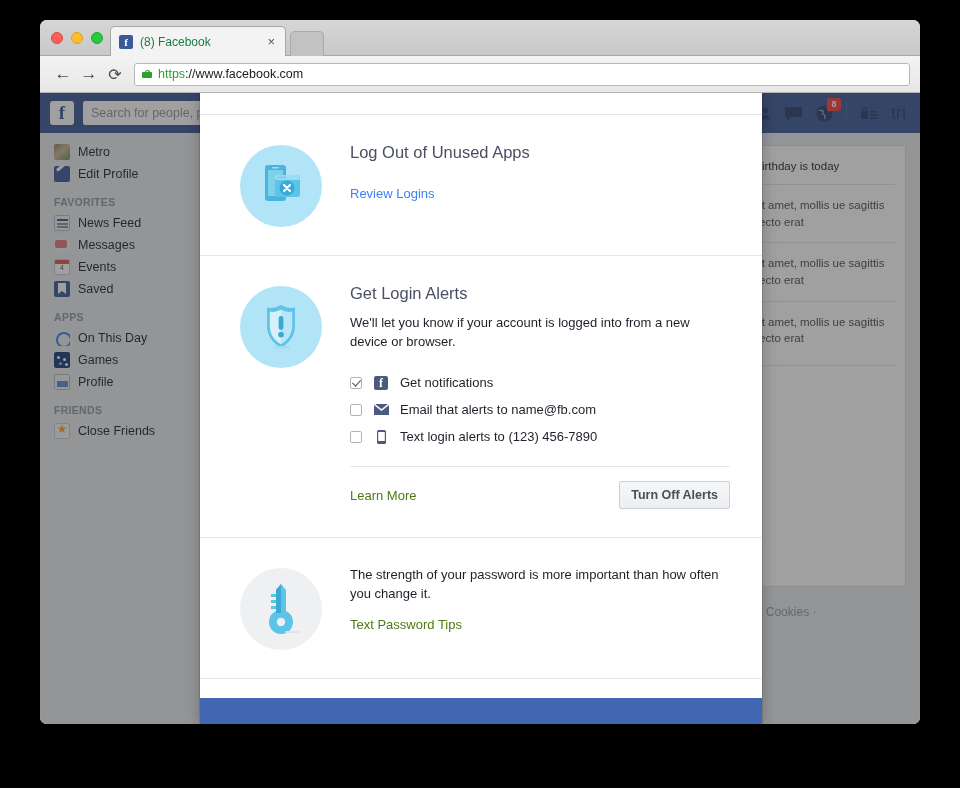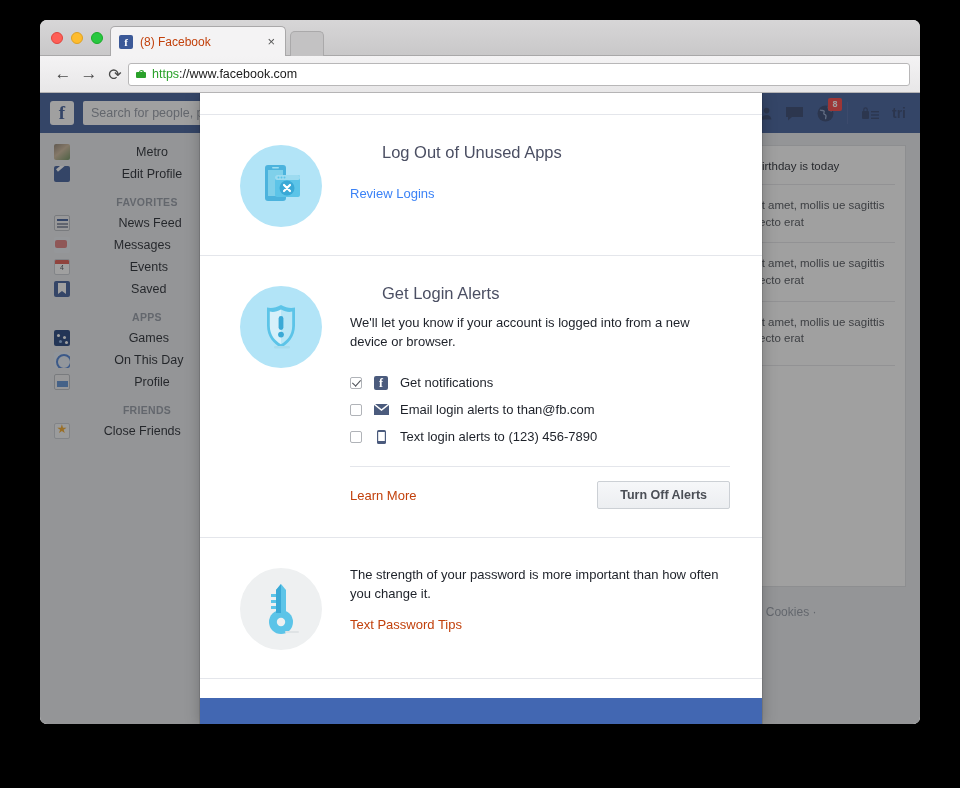--- a/index.html
+++ b/index.html
@@ -47,21 +47,21 @@
   }
   #tab-favicon {
     width: 14px; height: 14px; flex: 0 0 14px;
     background: #3b5998; border-radius: 2px;
     color: #fff; font-weight: bold; font-size: 11px;
     line-height: 14px; text-align: center;
     font-family: "Liberation Serif", serif;
   }
   #tab-title {
     flex: 1; margin-left: 7px;
-    font-size: 12px; color: #c2410c;
+    font-size: 12px; color: #15803d;
     white-space: nowrap; overflow: hidden;
   }
   #tab-close { font-size: 13px; color: #555; padding: 0 2px; cursor: default; }
   #tab-new {
     position: absolute; left: 250px; top: 11px;
     width: 34px; height: 25px;
     background: #c3c2c3;
     border: 1px solid #aaa9aa; border-bottom: none;
     border-radius: 5px 5px 0 0;
   }
@@ -70,21 +70,21 @@
   #toolbar {
     height: 37px;
     background: linear-gradient(#f4f3f4, #e8e7e8);
     border-bottom: 1px solid #b5b4b5;
     display: flex; align-items: center;
     padding: 0 10px;
   }
   .nav-btn { width: 26px; font-size: 17px; color: #4a4a4a; text-align: center; cursor: default; }
   .nav-btn.reload { font-size: 16px; }
   #omnibox {
-    flex: 1; height: 23px; 
+    flex: 1; height: 23px; margin-left: 6px;
     background: #fff;
     border: 1px solid #b8b7b8; border-radius: 3px;
     display: flex; align-items: center; padding: 0 7px;
   }
   #lock-icon { width: 10px; height: 8px; position: relative; margin-right: 6px; flex: 0 0 10px; }
   #lock-icon .body { position: absolute; bottom: 0; width: 10px; height: 6px; background: #2aa12a; border-radius: 1px; }
   #lock-icon .shackle { position: absolute; top: 0; left: 2.5px; width: 5px; height: 4px;
     border: 1.5px solid #2aa12a; border-bottom: none; border-radius: 3px 3px 0 0; }
   #url-text { font-size: 12.5px; color: #1a1a1a; white-space: nowrap; }
   #url-text .scheme { color: #2aa12a; }
@@ -120,21 +120,20 @@
     border-radius: 2px; text-align: center; padding: 0 2px;
   }
   .nav-sep { width: 1px; height: 22px; background: #4a63a0; }
 
   
   #sidebar {
     position: absolute; left: 0; top: 40px;
     width: 200px; bottom: 0;
     padding: 8px 0 0 14px;
     font-size: 12.5px;
-    text-align: center;
   }
   .side-row {
     display: flex; align-items: center;
     height: 22px; padding-right: 14px;
     color: #1d2129;
   }
   .side-ico {
     width: 16px; height: 16px; flex: 0 0 16px;
     margin-right: 8px; border-radius: 2px;
     position: relative; overflow: hidden;
@@ -223,26 +222,26 @@
   .sec-art { flex: 0 0 82px; margin-right: 28px; padding-top: 2px; }
   .art-circle {
     width: 82px; height: 82px; border-radius: 50%;
     display: flex; align-items: center; justify-content: center;
   }
   .art-blue { background: #b2e4f7; }
   .art-grey { background: #eef0f1; }
   .sec-main { flex: 1; min-width: 0; }
   .sec-title {
     font-size: 16.5px; color: #4b4f63; font-weight: normal;
-    margin-bottom: 10px; line-height: 1.2; margin-left: 32px;
+    margin-bottom: 10px; line-height: 1.2;
   }
   .sec-desc { font-size: 13px; color: #1d2129; line-height: 1.45; }
   .sec-link {
     display: inline-block; margin-top: 13px;
-    font-size: 13px; color: #c2410c; text-decoration: none;
+    font-size: 13px; color: #4d7c0f; text-decoration: none;
   }
   .sec-link.muted { color: #3b82f6; text-align: center; }
 
   .opt-list { margin-top: 18px; }
   .opt-row { display: flex; align-items: center; height: 27px; font-size: 13px; color: #1d2129; }
   .cbox {
     width: 12px; height: 12px; flex: 0 0 12px;
     border: 1px solid #b0b3b8; border-radius: 2px;
     background: #fff; margin-right: 11px;
     position: relative;
@@ -264,21 +263,21 @@
     font-size: 12px; line-height: 14px; text-align: center;
   }
 
   .sec-divider { height: 1px; background: #e4e6eb; margin: 16px 0 0 0; }
   .sec-actions { display: flex; align-items: center; margin-top: 14px; }
   .sec-actions .spacer { flex: 1; }
   .btn-secondary {
     font-size: 12.5px; font-weight: bold; color: #4b4f56;
     background: linear-gradient(#f6f7f9, #eceef1);
     border: 1px solid #ccd0d5; border-radius: 2px;
-    padding: 6px 22px; cursor: default;
+    padding: 6px 11px; cursor: default;
   }
   #modal-footer { flex: 0 0 26px; background: #4267b2; }
 </style>
 </head>
 <body>
 
 <div id="browser-window">
 
   <div id="tab-strip">
     <div class="traffic-lights">
@@ -337,21 +336,21 @@
         <div class="nav-sep"></div>
         <div class="nav-icon">
           <svg width="18" height="13" viewBox="0 0 18 13">
               <rect x="1" y="4" width="7" height="8" rx="1" fill="#2c3f6b"></rect>
               <path d="M2.8 4V2.6a1.7 1.7 0 013.4 0V4" stroke="#2c3f6b" stroke-width="1.2" fill="none"></path>
               <rect x="10" y="4" width="8" height="1.4" fill="#2c3f6b"></rect>
               <rect x="10" y="7.3" width="8" height="1.4" fill="#2c3f6b"></rect>
               <rect x="10" y="10.6" width="8" height="1.4" fill="#2c3f6b"></rect>
             </svg>
         </div>
-        <div class="nav-icon" style="font-size:14px;color:#2c3f6b;font-weight:bold;">tri</div>
+        <div class="nav-icon" style="font-size:18px;color:#2c3f6b;">tri</div>
       </div>
     </div>
 
     <div id="sidebar">
       <div id="sidebar-top">
           <div class="side-row">
             <div class="side-ico ic-metro"></div>
             <div class="side-label">Metro</div>
           </div>
           <div class="side-row">
@@ -376,28 +375,28 @@
             <div class="side-label">Events</div>
             <div class="side-count">2</div>
           </div>
           <div class="side-row">
             <div class="side-ico ic-saved"></div>
             <div class="side-label">Saved</div>
             <div class="side-count">6</div>
           </div>
           <div class="side-header">APPS</div>
           <div class="side-row">
+            <div class="side-ico ic-otd"></div>
+            <div class="side-label">On This Day</div>
+            <div class="side-count">1</div>
+          </div>
+          <div class="side-row">
             <div class="side-ico ic-games"></div>
             <div class="side-label">Games</div>
             <div class="side-count">2</div>
-          </div>
-          <div class="side-row">
-            <div class="side-ico ic-otd"></div>
-            <div class="side-label">On This Day</div>
-            <div class="side-count">1</div>
           </div>
           <div class="side-row">
             <div class="side-ico ic-photos"></div>
             <div class="side-label">Profile</div>
           </div>
           <div class="side-header">FRIENDS</div>
           <div class="side-row">
             <div class="side-ico ic-close-friends"></div>
             <div class="side-label">Close Friends</div>
             <div class="side-count">20+</div>
@@ -465,21 +464,21 @@
                   <div>Get notifications</div>
                 </div>
                 <div class="opt-row">
                   <div class="cbox"></div>
                   <div class="opt-ico">
                     <svg width="15" height="11" viewBox="0 0 15 11">
                       <path d="M0 0h15v11H0z" fill="#4b5b7d"></path>
                       <path d="M0 0l7.5 6L15 0" fill="none" stroke="#fff" stroke-width="1.4"></path>
                     </svg>
                   </div>
-                  <div>Email login alerts to than@fb.com</div>
+                  <div>Email that alerts to name@fb.com</div>
                 </div>
                 <div class="opt-row">
                   <div class="cbox"></div>
                   <div class="opt-ico">
                     <svg width="9" height="14" viewBox="0 0 9 14">
                       <rect x="0" y="0" width="9" height="14" rx="1.6" fill="#4b5b7d"></rect>
                       <rect x="1.2" y="2" width="6.6" height="9" fill="#fff"></rect>
                     </svg>
                   </div>
                   <div>Text login alerts to (123) 456-7890</div>

